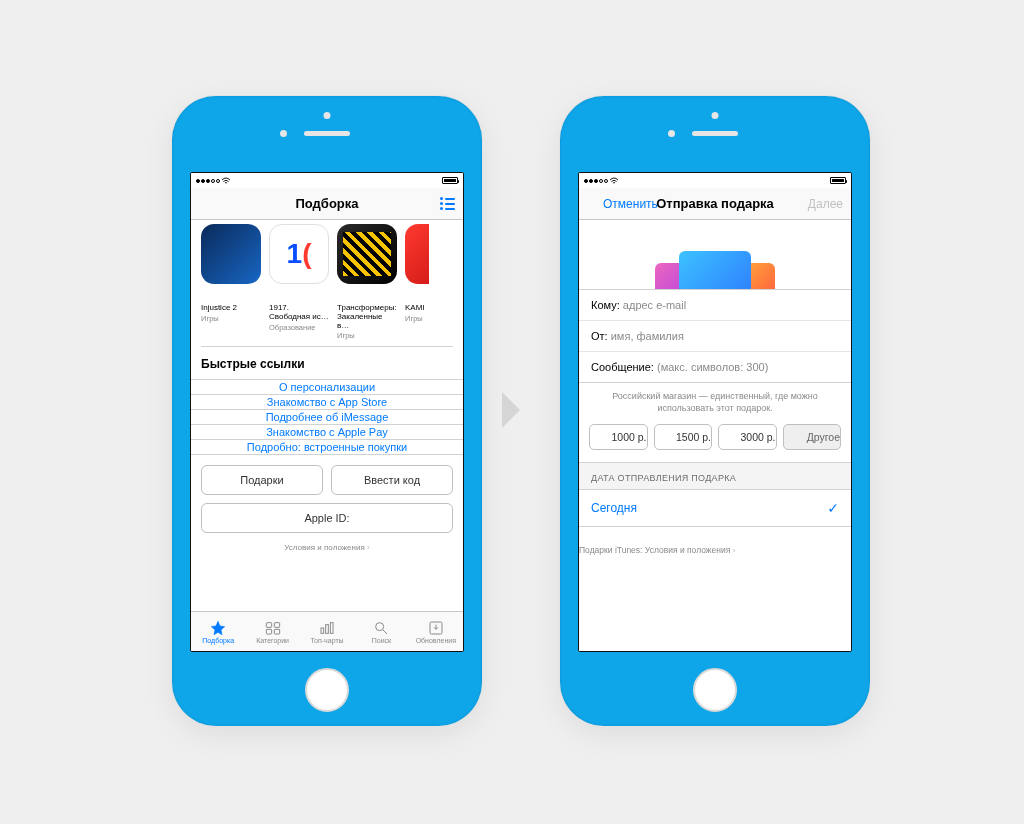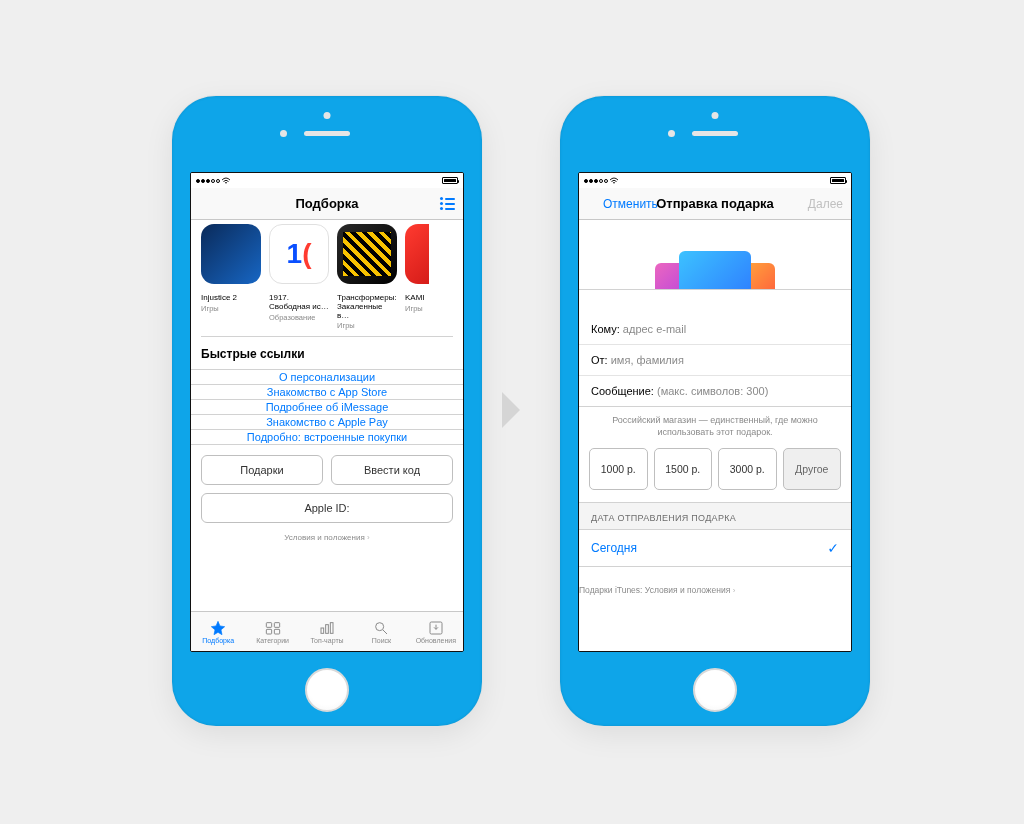--- a/index.html
+++ b/index.html
@@ -90,21 +90,21 @@
   .list-icon .l { width:10px; height:2px; background:#007aff; border-radius:1px;}
 
   .content { flex:1 1 auto; overflow:hidden; background:#fff; display:flex; flex-direction:column; }
 
   
   .apps-row { display:flex; padding: 4px 0 6px 10px; gap:8px; }
   .app-card { width:60px; flex:0 0 60px; }
   .app-card.cut { width:24px; flex:0 0 24px; overflow:hidden;}
   .app-icon { width:60px; height:60px; border-radius:13px; background:#333; }
   .app-card.cut .app-icon { width:60px; }
-  .app-name { font-size:8px; margin-top:10px; line-height:1.1; color:#000; white-space:normal; overflow:hidden; }
+  .app-name { font-size:8px; margin-top:20px; line-height:1.1; color:#000; white-space:normal; overflow:hidden; }
   .app-cat { font-size:7.5px; color:#8a8a8a; margin-top:1px;}
   .sep { height:0.5px; background:#d2d2d2; margin:0 10px; }
 
   .section-title { font-size:12px; font-weight:600; padding:10px 10px 8px; }
   .link-row {
     border-top:0.5px solid #d2d2d2;
     text-align:center; padding:1px 0;
     color:#007aff; font-size:11px;
   }
   .link-row:last-of-type { border-bottom:0.5px solid #d2d2d2; }
@@ -141,28 +141,28 @@
   .card.c1 { background:linear-gradient(135deg,#ec66c0,#a238e8); transform:translate(34px,8px) rotate(0) translateY(6px); z-index:1;}
   .card.c2 { background:linear-gradient(135deg,#3cc2ff,#2e7dff); width:72px; height:48px; z-index:2; display:flex; align-items:center; justify-content:center; transform:translateY(10px);}
   .card.c3 { background:linear-gradient(135deg,#ffc13c,#ff5a3c); transform:translate(-34px,8px) translateY(6px); z-index:1;}
   .apple { color:#fff; font-size:22px; }
 
   .form-sec { border-bottom:0.5px solid #d2d2d2; }
   .field {
     padding:9px 12px; font-size:11px; color:#8a8a8a;
     border-top:0.5px solid #e4e4e4;
   }
-  .field:first-child { border-top:none;margin-top:24px; }
+  .field:first-child { border-top:none; }
   .field .lab { color:#000; }
   .note { text-align:center; font-size:9px; color:#8a8a8a; padding:8px 20px 10px; line-height:1.3; }
 
   .amounts { display:flex; gap:6px; padding:0 10px 12px; }
   .amount {
     flex:1; border:0.7px solid #bfbfbf; border-radius:5px;
-    text-align:center; padding:14px 0; font-size:10.5px; color:#333; background:#fff;
+    text-align:right; padding:6px 0; font-size:10.5px; color:#333; background:#fff;
   }
   .amount.other { background:#efefef; color:#666; }
 
   .group-hdr {
     font-size:9px; font-weight:400; color:#6d6d6d; letter-spacing:0.3px;
     padding:10px 12px 6px; background:#f4f4f4; border-top:0.5px solid #d2d2d2; border-bottom:0.5px solid #d2d2d2;
   }
   .choice {
     padding:10px 12px; font-size:12px; color:#007aff;
     display:flex; justify-content:space-between; align-items:center;

